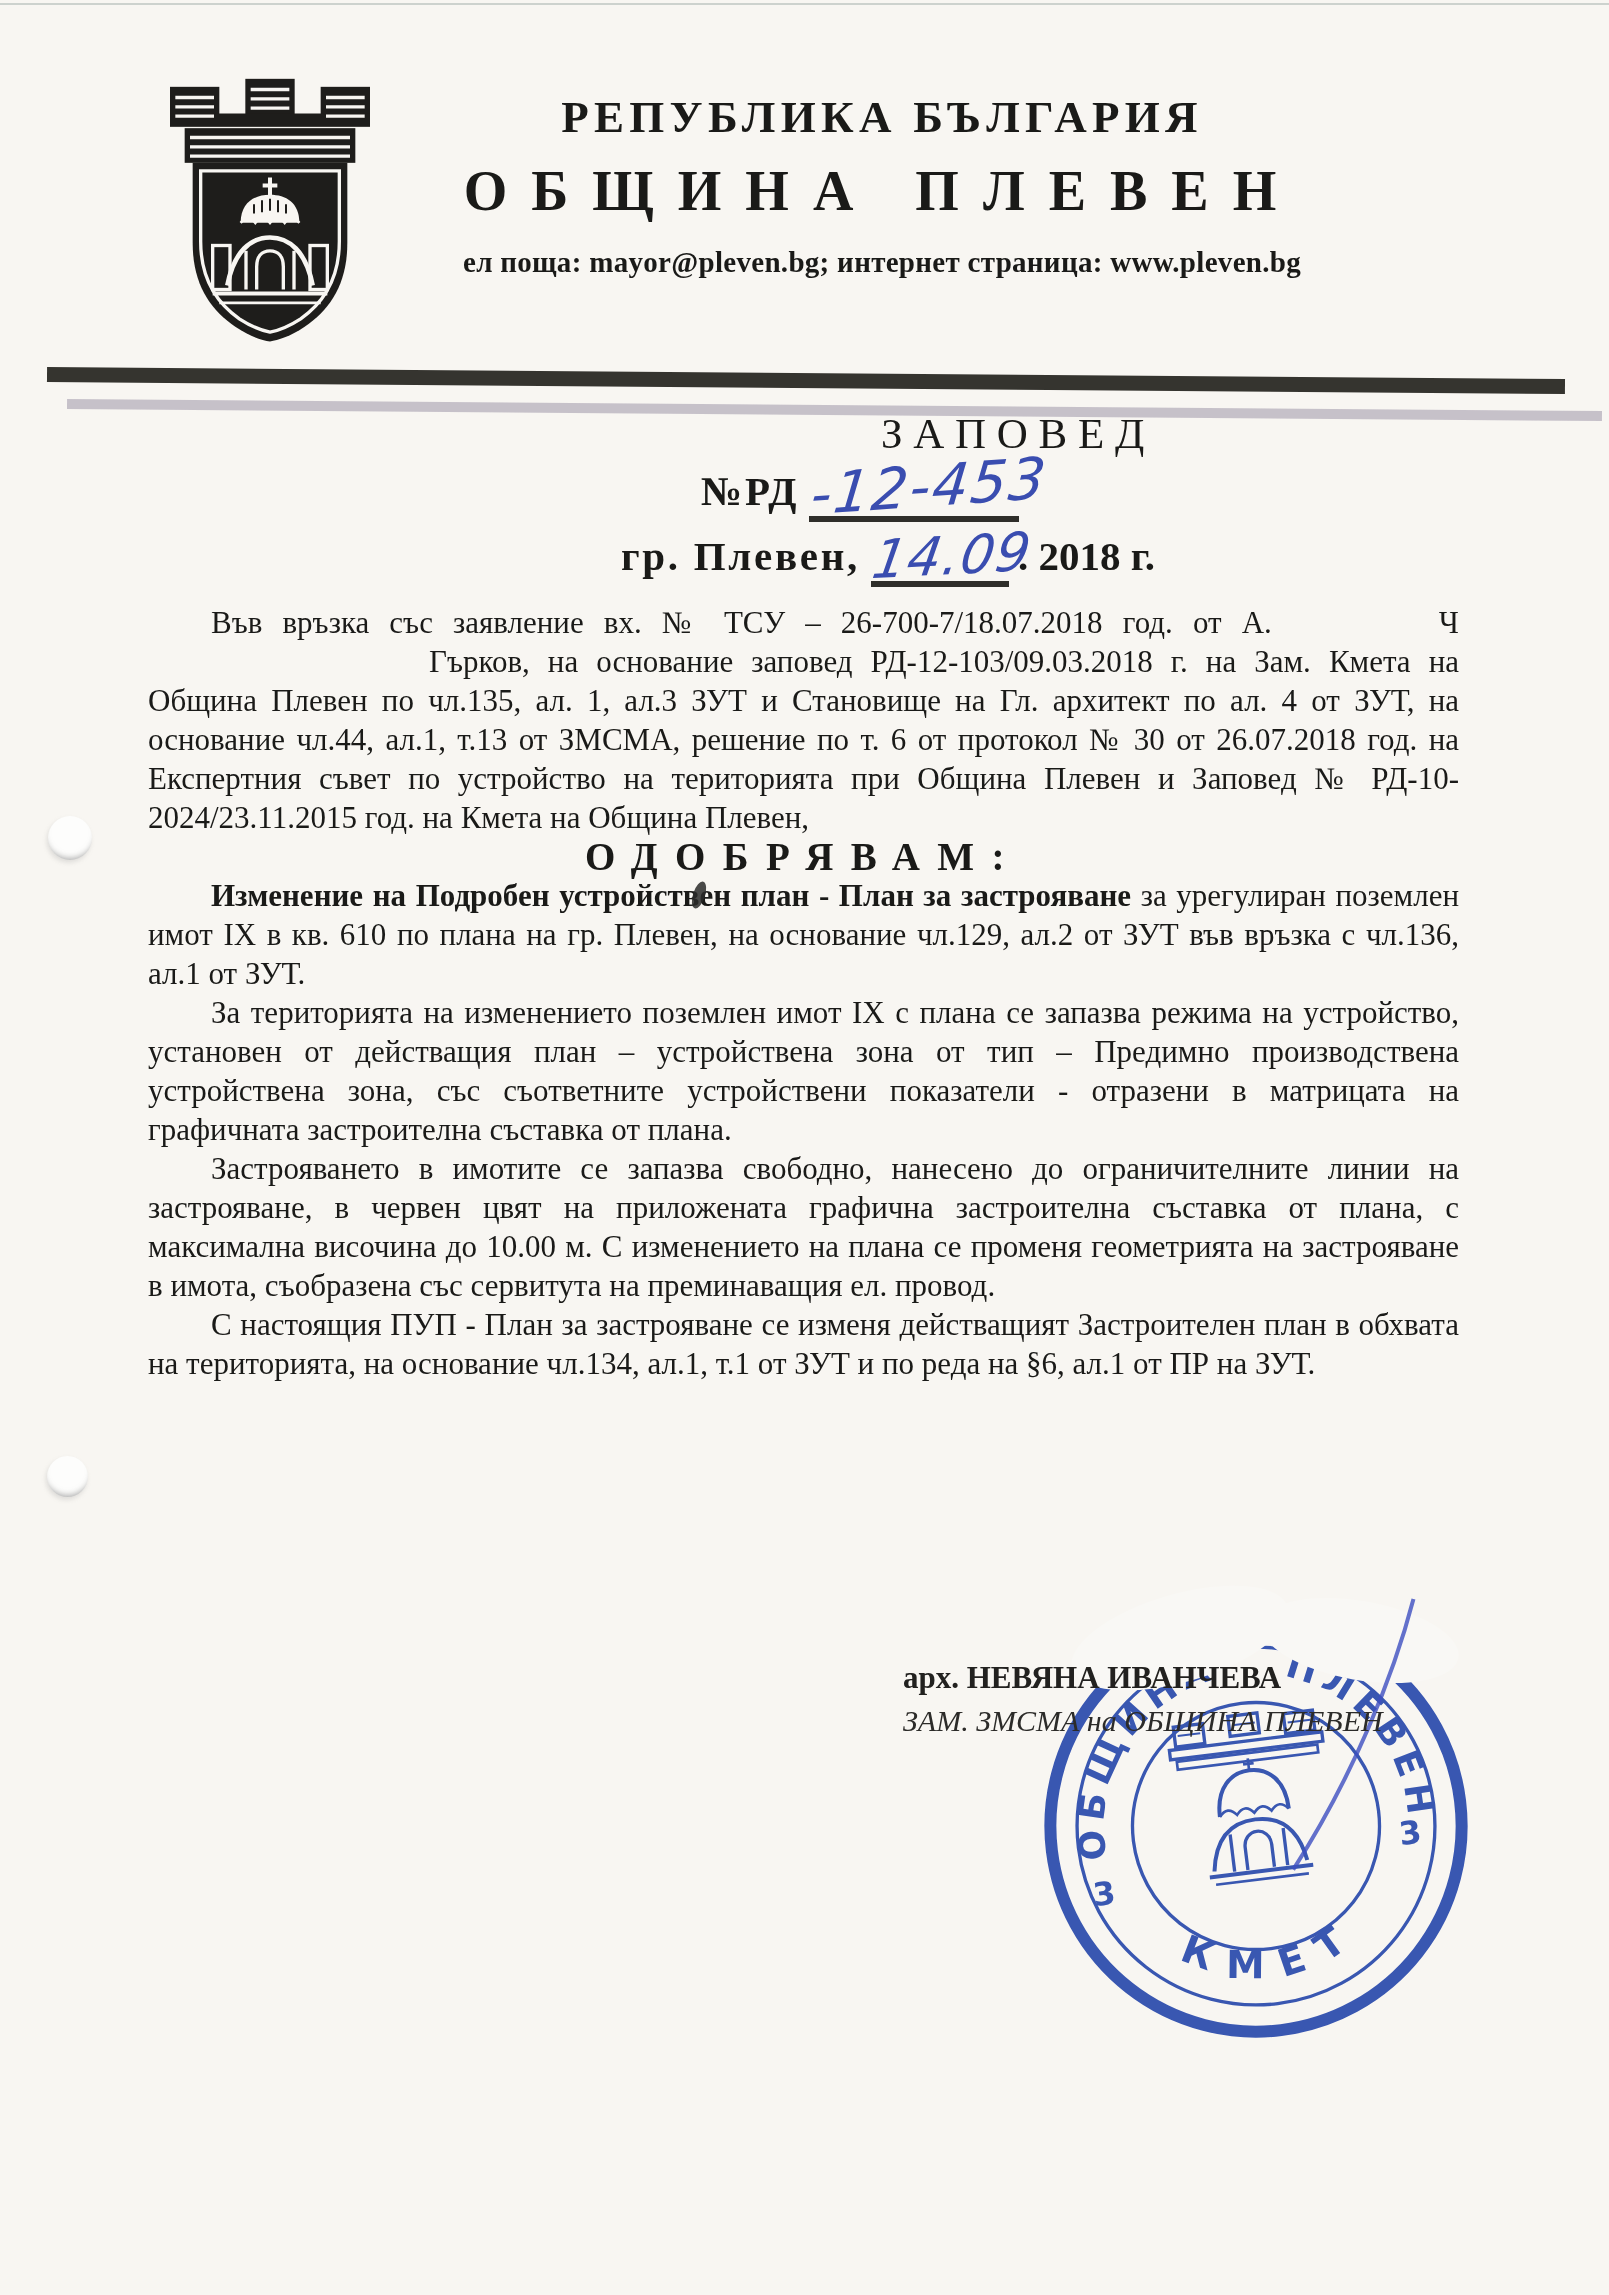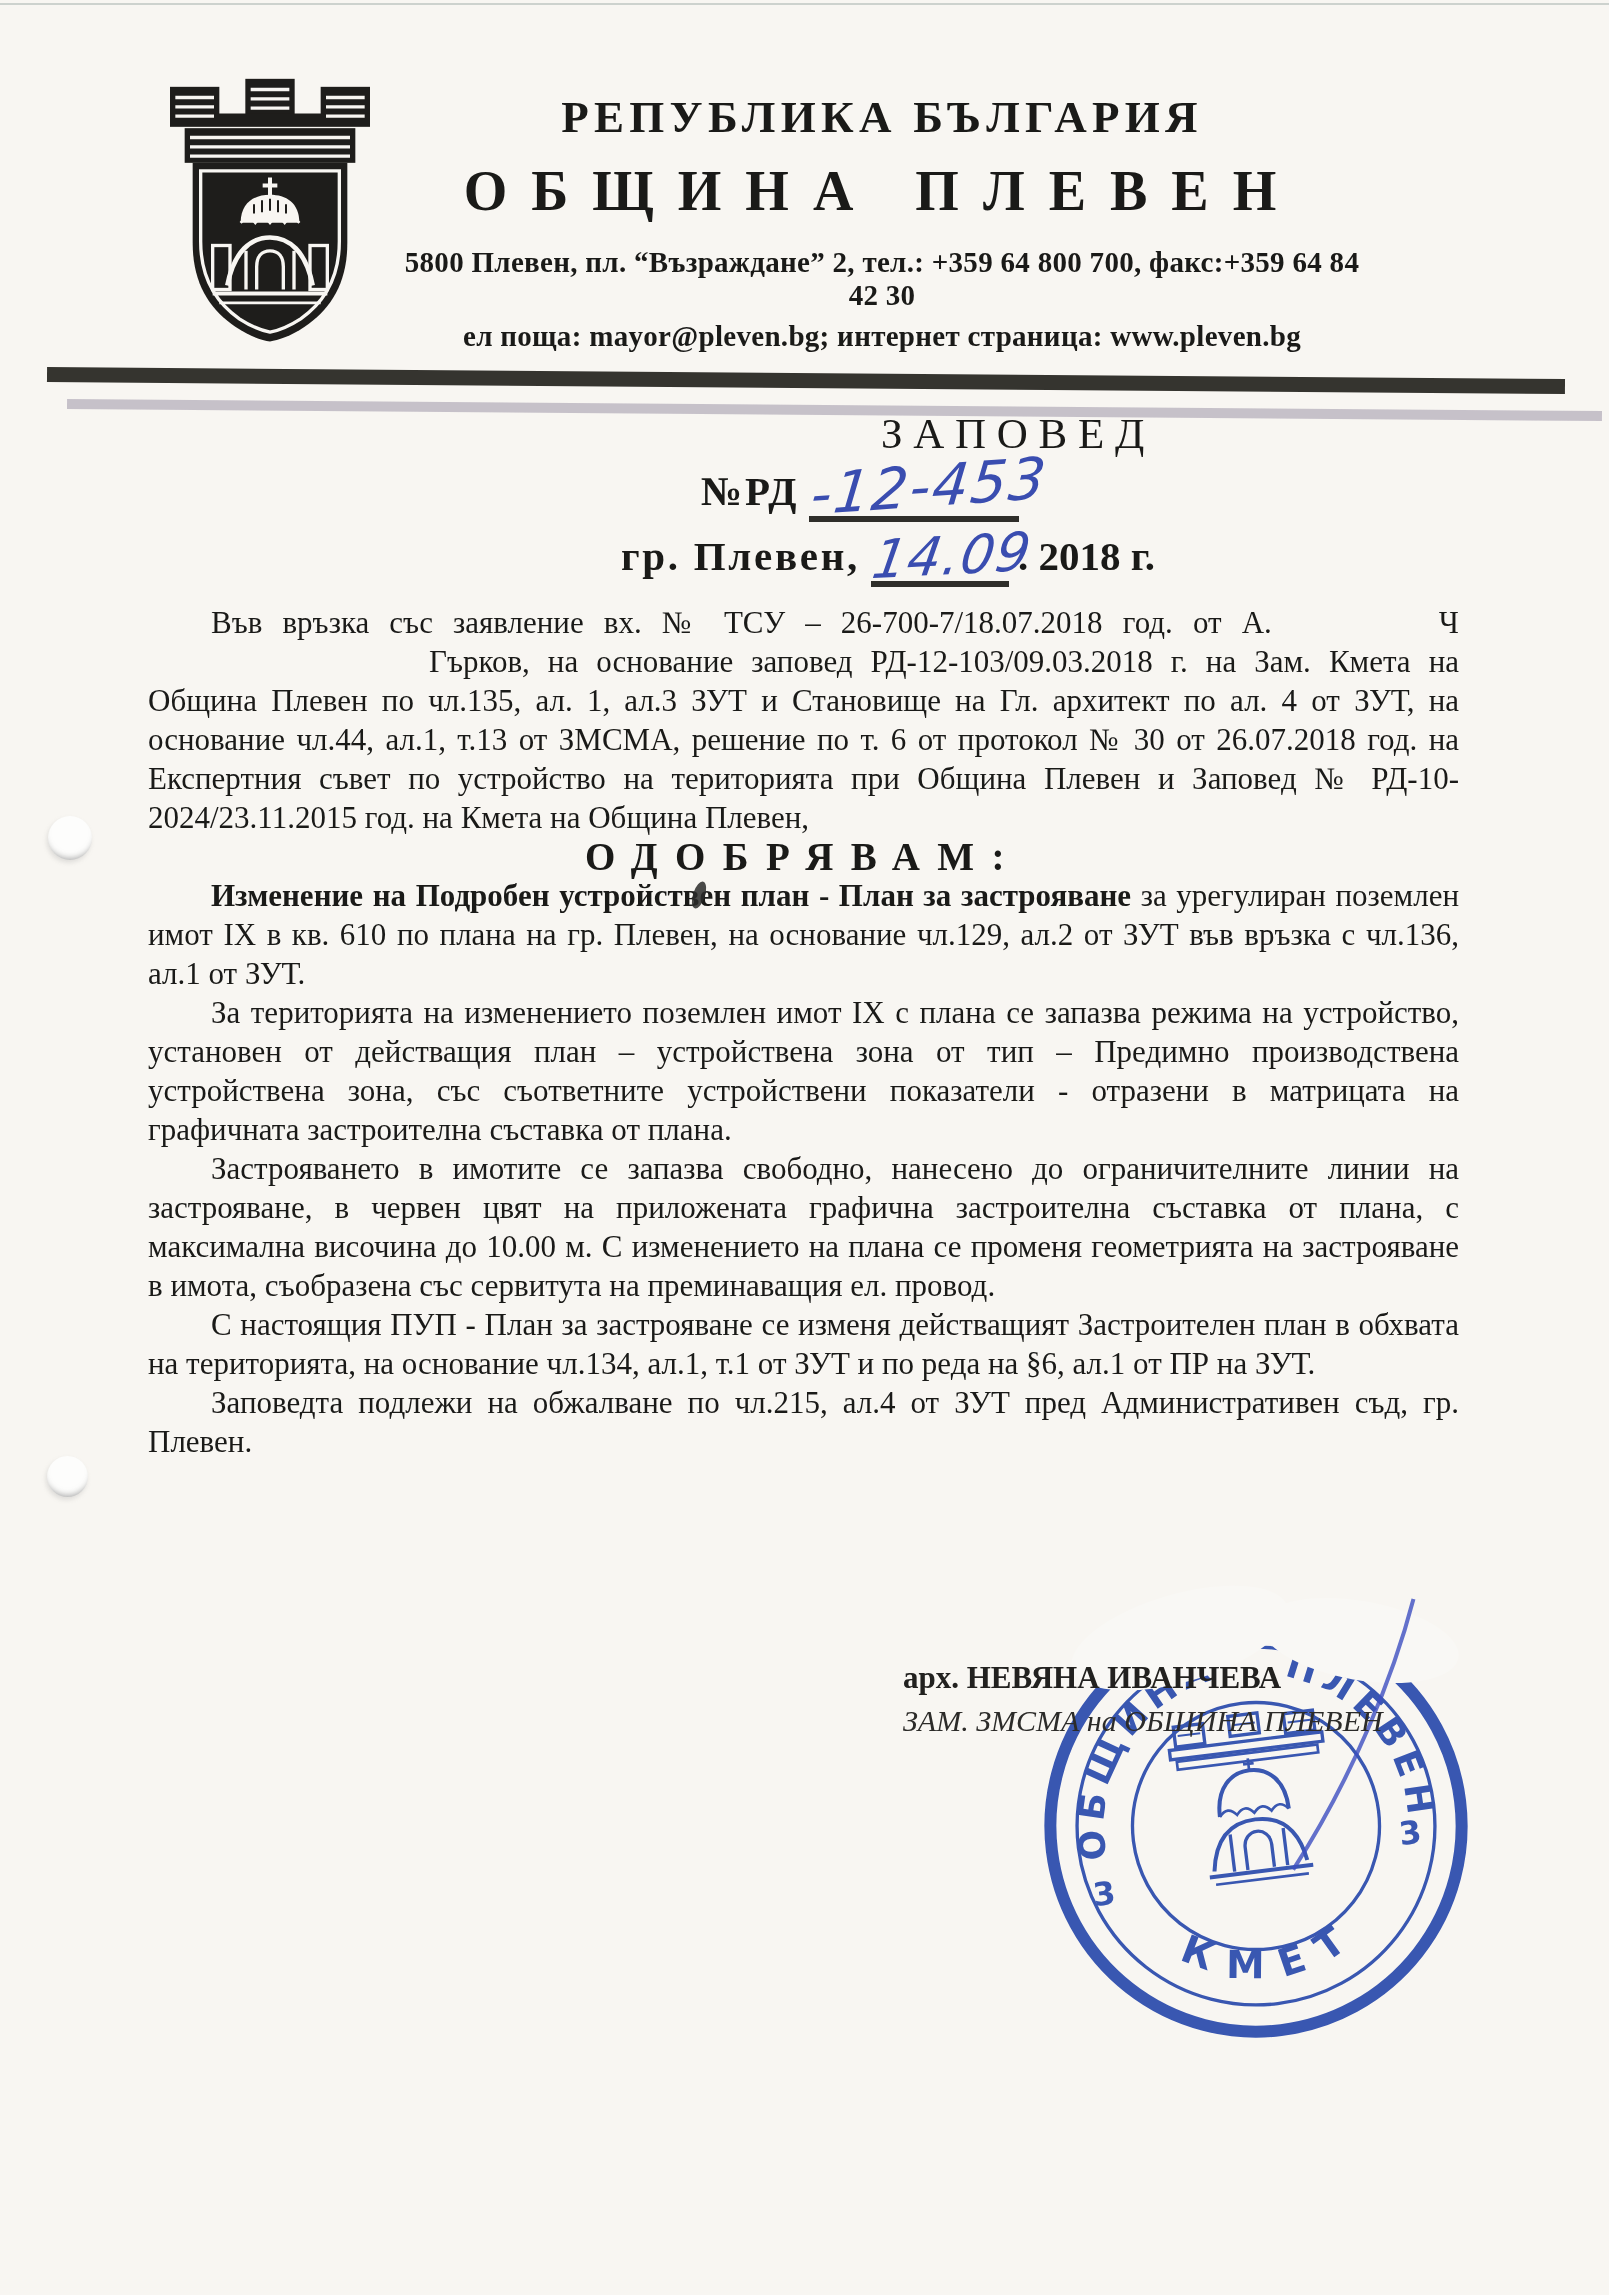--- a/index.html
+++ b/index.html
@@ -117,21 +117,20 @@
         <line x1="144" y1="192" x2="144" y2="210"></line>
       <line x1="156" y1="190" x2="156" y2="208"></line>
         <line x1="168" y1="192" x2="168" y2="210"></line>
         <line x1="180" y1="198" x2="180" y2="212"></line>
     </g>
   </svg>
 
   <div class="header-text">
     <div class="org1">РЕПУБЛИКА БЪЛГАРИЯ</div>
     <div class="org2">ОБЩИНА  ПЛЕВЕН</div>
-    <div class="addr">5800 Плевен, пл. “Възраждане” 2, тел.: +359 64 800 700, факс:+359 64 84 42 30</div>
     <div class="contacts">ел поща: mayor@pleven.bg; интернет страница: www.pleven.bg</div>
   </div>
 
   <div class="rule1"></div>
   <div class="rule2"></div>
 
   <div class="order">
     <div class="order-title">ЗАПОВЕД</div>
     <div class="order-row row-num">
       <span class="lbl">№РД</span>
@@ -151,21 +150,20 @@
   <div class="doc-body">
     <p><span>Във връзка със заявление вх. № ТСУ – 26-700-7/18.07.2018 год. от А.</span><span class="redact g1"></span><span>Ч</span><span class="redact g2"></span><span>Гърков, на основание заповед РД-12-103/09.03.2018 г. на Зам. Кмета на Община Плевен по чл.135, ал. 1, ал.3 ЗУТ и Становище на Гл. архитект по ал. 4 от ЗУТ, на основание чл.44, ал.1, т.13 от ЗМСМА,  решение по т. 6 от протокол № 30 от 26.07.2018 год. на Експертния съвет по устройство на територията при Община Плевен и Заповед № РД-10-2024/23.11.2015 год. на Кмета на Община Плевен,</span></p>
 
     <p class="approve">ОДОБРЯВАМ:</p>
 
     <p><span class="b">Изменение на Подробен устройствен план - План за застрояване</span><span> за урегулиран поземлен имот IX в  кв. 610 по плана на гр. Плевен, на основание чл.129, ал.2 от ЗУТ във връзка с чл.136, ал.1 от ЗУТ.</span></p>
 
     <p>За територията на изменението  поземлен  имот IX  с плана се запазва режима на устройство, установен от действащия план – устройствена зона от тип –  Предимно производствена устройствена зона, със съответните устройствени показатели -  отразени в матрицата на графичната застроителна съставка от плана.</p>
     <p>Застрояването в имотите се запазва свободно, нанесено до ограничителните линии на застрояване, в червен цвят на приложената графична застроителна съставка от плана, с максимална височина до 10.00 м. С изменението на плана се променя геометрията на застрояване в имота, съобразена със сервитута на преминаващия ел. провод.</p>
     <p>С настоящия ПУП - План за застрояване се изменя действащият Застроителен план в обхвата на територията, на основание чл.134, ал.1, т.1 от ЗУТ и по реда на §6, ал.1 от ПР на ЗУТ.</p>
-    <p>Заповедта подлежи на обжалване по чл.215, ал.4 от ЗУТ пред Административен съд, гр. Плевен.</p>
   </div>
 
   <div class="ink-blot"></div>
 
   <svg class="stamp" viewBox="-352 -352 704 704" aria-hidden="true">
     <defs>
       <path id="arcTop" d="M -228 0 A 228 228 0 0 1 228 0"></path>
       <path id="arcBot" d="M -228 0 A 228 228 0 0 0 228 0"></path>
     </defs>
     <g stroke="#2b4bad" fill="none">

